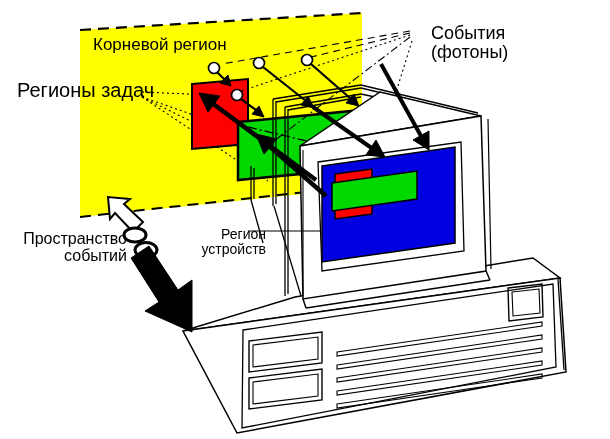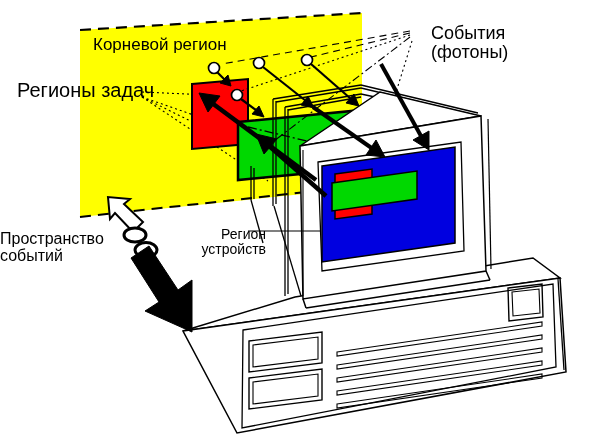--- a/index.html
+++ b/index.html
@@ -4,21 +4,21 @@
 <style>
   html,body{margin:0;padding:0;background:#fff;}
   .figure{position:relative;width:610px;height:439px;background:#ffffff;overflow:hidden;
           font-family:Liberation Sans, sans-serif;color:#000;}
   .figure svg{position:absolute;left:0;top:0;}
   .lbl{position:absolute;line-height:1.08;color:#000;}
   .lbl-root{left:93px;top:36px;font-size:17px;}
   .lbl-tasks{left:17px;top:80px;font-size:20px;}
   .lbl-events{left:415px;top:24px;font-size:18px;margin-left:16px;}
   .lbl-device{left:180px;top:211px;width:86px;font-size:14px;text-align:right;margin-top:16px;}
-  .lbl-space{left:0px;top:230px;width:127px;font-size:16px;text-align:left;}
+  .lbl-space{left:0px;top:230px;width:127px;font-size:16px;text-align:right;}
 </style>
 </head>
 <body>
 
 <div class="figure">
 
 <svg width="610" height="439" viewBox="0 0 610 439">
 
   <polygon points="80,30 362,13 362,188 80,217" stroke="none" fill="#ffff00"></polygon>
   <line x1="80" y1="30" x2="362" y2="13" stroke="#000" stroke-width="2.2" stroke-dasharray="11,7"></line>

